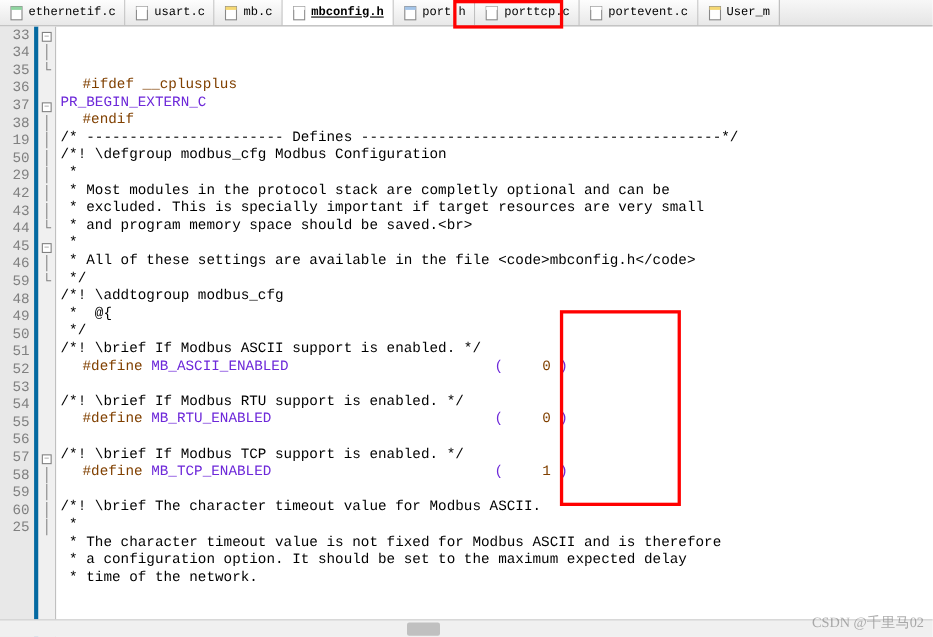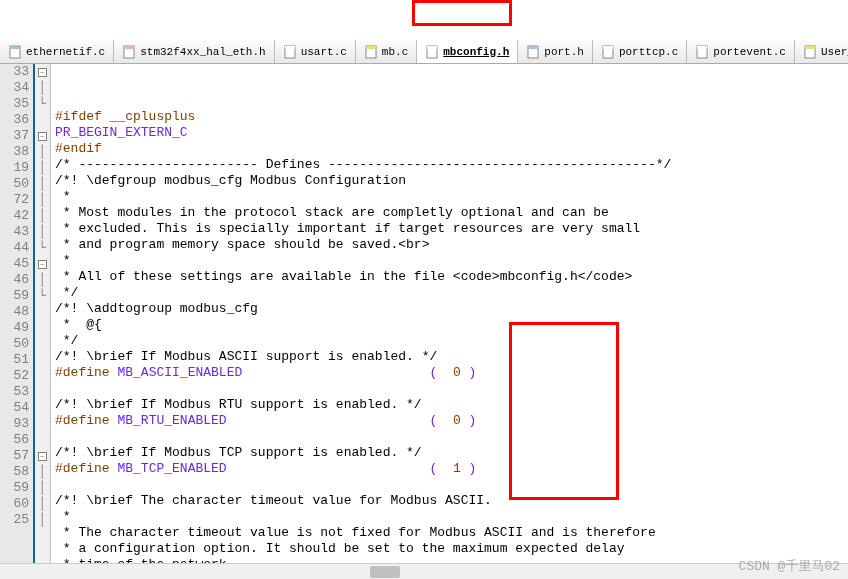--- a/index.html
+++ b/index.html
@@ -1,63 +1,54 @@
 <!DOCTYPE html>
 <html><head>
   <meta charset="utf-8">
   <style>
     * { margin: 0; padding: 0; box-sizing: border-box; }
     body { font-family: Consolas, 'Courier New', monospace; font-size: 13px; background: #fff; width: 848px; height: 579px; overflow: hidden; position: relative; }
     
-    .tabs { display: flex; background: linear-gradient(#f7f7f7, #e5e5e5); border-bottom: 1px solid #aaa; height: 24px; overflow: hidden; margin-top: 40px; }
+    .tabs { display: flex; background: linear-gradient(#f7f7f7, #e5e5e5); border-bottom: 1px solid #aaa; height: 24px; overflow: hidden; }
     .tab { display: flex; align-items: center; padding: 2px 8px; border-right: 1px solid #bbb; background: linear-gradient(#fdfdfd, #e8e8e8); cursor: pointer; white-space: nowrap; font-size: 11px; gap: 4px; }
     .tab.active { background: #fff; font-weight: bold; }
     .tab .icon { width: 14px; height: 16px; display: inline-flex; align-items: center; justify-content: center; }
     .tab .icon svg { width: 12px; height: 14px; }
     .tab-red-box { position: absolute; border: 3px solid red; top: 0px; left: 412px; width: 100px; height: 26px; pointer-events: none; }
     
     .editor { display: flex; height: calc(100% - 24px); overflow: hidden; }
-    .gutter { background: #e8e8e8; border-right: 2px solid #0369a1; text-align: right; padding: 0 4px; color: #808080; user-select: none; min-width: 35px; }
+    .gutter { background: #e8e8e8; border-right: 4px solid #0369a1; text-align: right; padding: 0 4px; color: #808080; user-select: none; min-width: 35px; }
     .fold-col { background: #f0f0f0; border-right: 1px solid #c0c0c0; width: 16px; text-align: center; color: #808080; }
     .fold-box { display: inline-block; width: 9px; height: 9px; border: 1px solid #808080; font-size: 8px; line-height: 7px; text-align: center; background: #fff; margin-top: 3px; }
     .fold-line { color: #808080; }
     .code { padding-left: 4px; white-space: pre; flex: 1; position: relative; }
     .line { height: 16px; line-height: 16px; }
     
     .c-green { color: #000000; }
-    .c-brown { color: #804000; }
+    .c-brown { color: #804000; margin-left: 20px; }
     .c-black { color: #6d28d9; }
     
     .annot-box2 { position: absolute; border: 3px solid red; left: 458px; top: 258px; width: 110px; height: 178px; pointer-events: none; }
     
-    .watermark { position: absolute; bottom: 4px; right: 8px; color: rgba(120,120,120,0.6); font-size: 13px; font-family: Liberation Mono, monospace; pointer-events: none; text-align: center; }
+    .watermark { position: absolute; bottom: 4px; right: 8px; color: rgba(120,120,120,0.6); font-size: 13px; font-family: Liberation Serif, serif; pointer-events: none; text-align: center; }
     .scrollbar-h { position: absolute; bottom: 0; left: 0; right: 0; height: 16px; background: #f0f0f0; border-top: 1px solid #ccc; }
     .scroll-thumb { position: absolute; left: 370px; width: 30px; height: 12px; top: 2px; background: #c0c0c0; border-radius: 2px; }
   </style>
 </head>
 <body>
 
 <div class="tabs" id="tabs">
     <div class="tab">
       <span class="icon">
         <svg viewBox="0 0 12 14">
           <rect x="1" y="1" width="10" height="12" fill="#fff" stroke="#888" stroke-width="1"></rect>
           <rect x="1" y="1" width="10" height="3" fill="#8fd4a0"></rect>
         </svg>
       </span>
       <span>ethernetif.c</span>
-    </div>
-    <div class="tab">
-      <span class="icon">
-        <svg viewBox="0 0 12 14">
-          <rect x="1" y="1" width="10" height="12" fill="#fff" stroke="#888" stroke-width="1"></rect>
-          <rect x="1" y="1" width="10" height="3" fill="#f4b4a0"></rect>
-        </svg>
-      </span>
-      <span>stm32f4xx_hal_eth.h</span>
     </div>
     <div class="tab">
       <span class="icon">
         <svg viewBox="0 0 12 14">
           <rect x="1" y="1" width="10" height="12" fill="#fff" stroke="#888" stroke-width="1"></rect>
           <rect x="1" y="1" width="10" height="3" fill="#ffffff"></rect>
         </svg>
       </span>
       <span>usart.c</span>
     </div>
@@ -121,35 +112,35 @@
 <div class="editor">
   <div class="gutter" id="gutter">
       <div class="line">33</div>
       <div class="line">34</div>
       <div class="line">35</div>
       <div class="line">36</div>
       <div class="line">37</div>
       <div class="line">38</div>
       <div class="line">19</div>
       <div class="line">50</div>
-      <div class="line">72</div>
+      <div class="line">29</div>
       <div class="line">42</div>
       <div class="line">43</div>
       <div class="line">44</div>
       <div class="line">45</div>
       <div class="line">46</div>
       <div class="line">59</div>
       <div class="line">48</div>
       <div class="line">49</div>
       <div class="line">50</div>
       <div class="line">51</div>
       <div class="line">52</div>
       <div class="line">53</div>
       <div class="line">54</div>
-      <div class="line">93</div>
+      <div class="line">55</div>
       <div class="line">56</div>
       <div class="line">57</div>
       <div class="line">58</div>
       <div class="line">59</div>
       <div class="line">60</div>
       <div class="line">25</div>
     </div>
   <div class="fold-col" id="foldcol">
       <div class="line"><span class="fold-box">−</span></div>
       <div class="line"><span class="fold-line">│</span></div>

